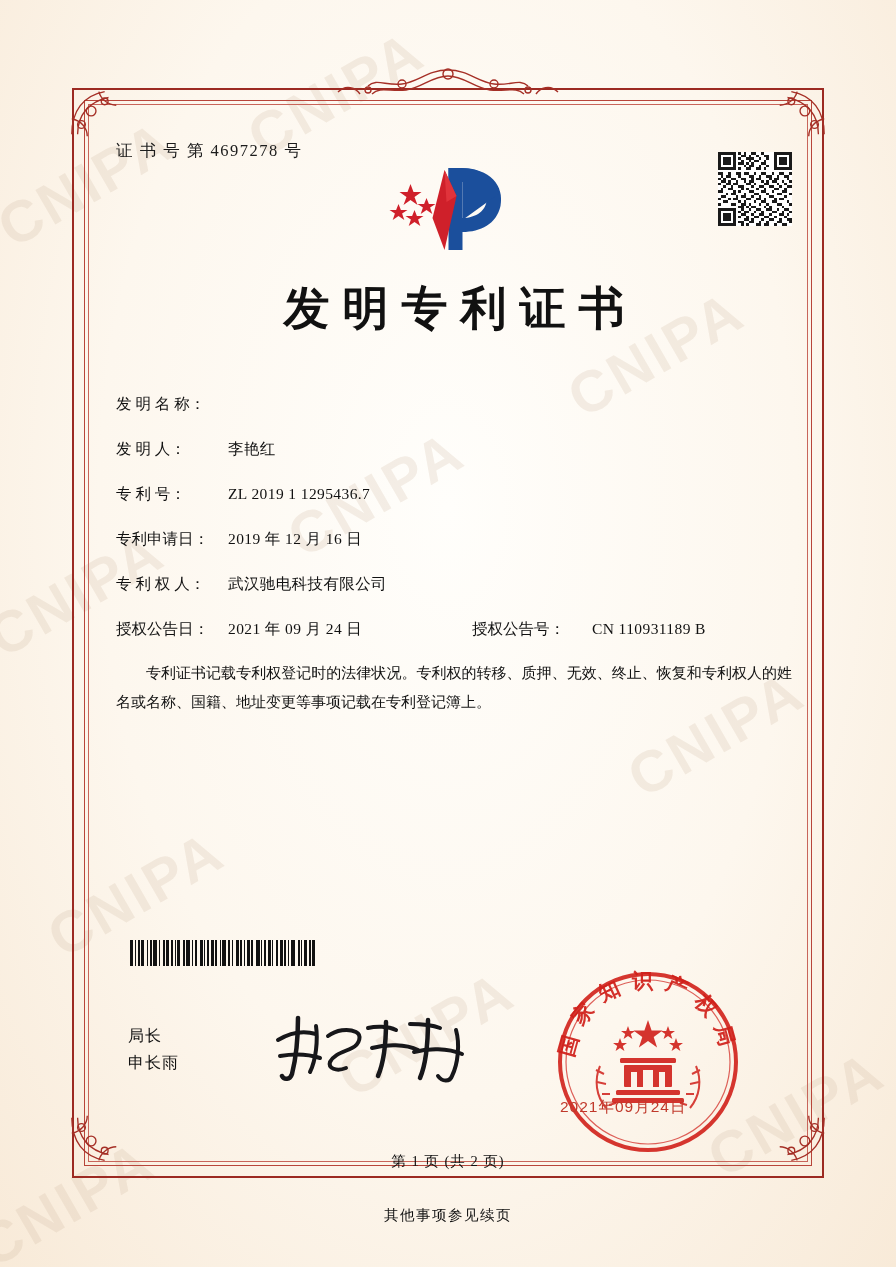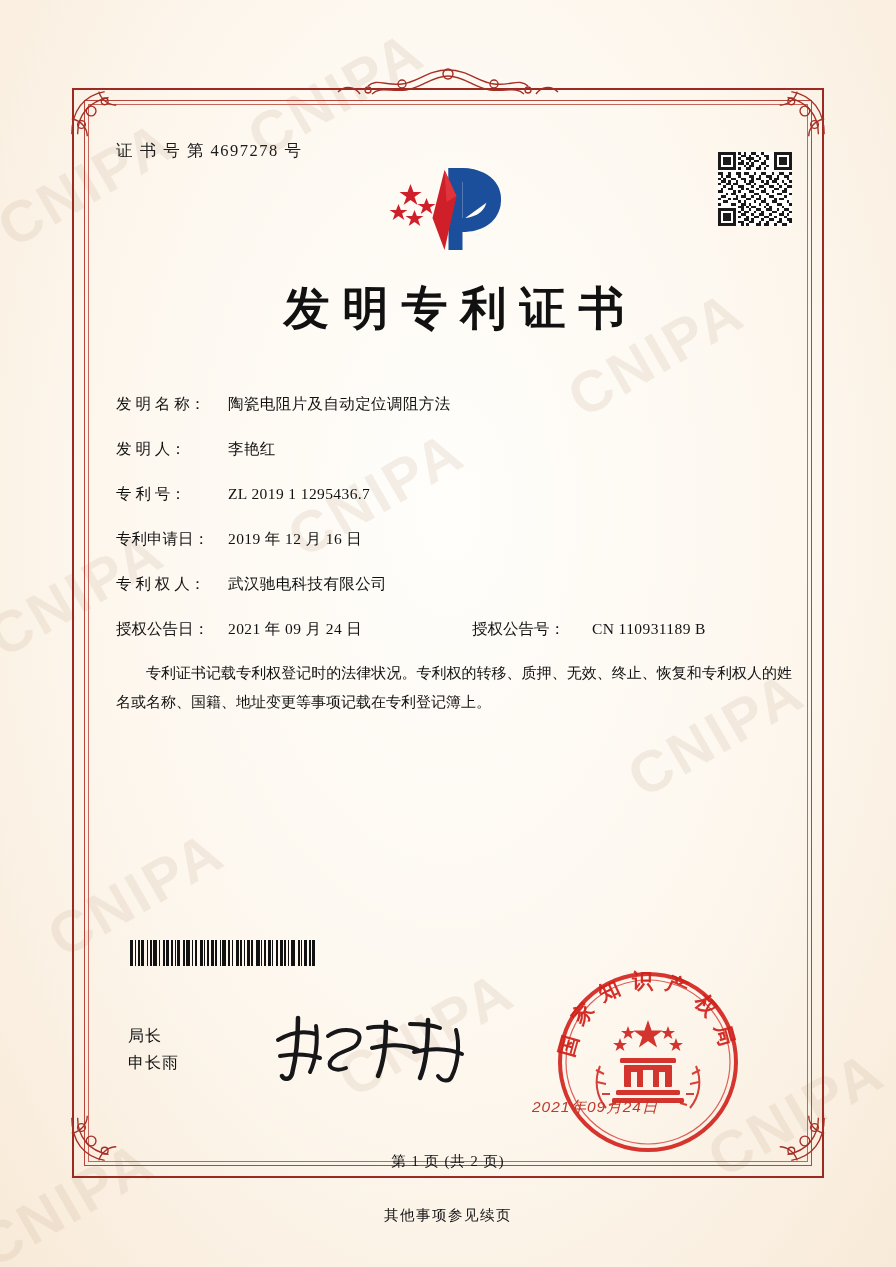--- a/index.html
+++ b/index.html
@@ -227,27 +227,26 @@
     position: absolute;
     left: 548px;
     top: 962px;
     width: 200px;
     height: 200px;
   }
   .seal svg { width:100%; height:100%; display:block; }
 
   .seal-date {
     position: absolute;
-    left: 532px;
+    left: 560px;
     top: 1097px;
     font-size: 15.5px;
     color: #c0392b;
     letter-spacing: 1px;
     font-family: "Liberation Sans", sans-serif;
-    font-style: italic;
   }
 
   .page-num {
     position: absolute;
     left: 0;
     right: 0;
     top: 1152px;
     text-align: center;
     font-size: 14.5px;
     color: #111;
@@ -573,21 +572,20 @@
         </g>
       </svg>
     </div>
 
     <div class="title">发明专利证书</div>
 
     <div class="fields">
 
       <div class="field-row">
         <div class="field-label">发 明 名 称：</div>
-        <div class="field-value">陶瓷电阻片及自动定位调阻方法</div>
       </div>
 
       <div class="field-row">
         <div class="field-label">发 明 人：</div>
         <div class="field-value">李艳红</div>
       </div>
 
       <div class="field-row">
         <div class="field-label">专 利 号：</div>
         <div class="field-value">ZL 2019 1 1295436.7</div>

